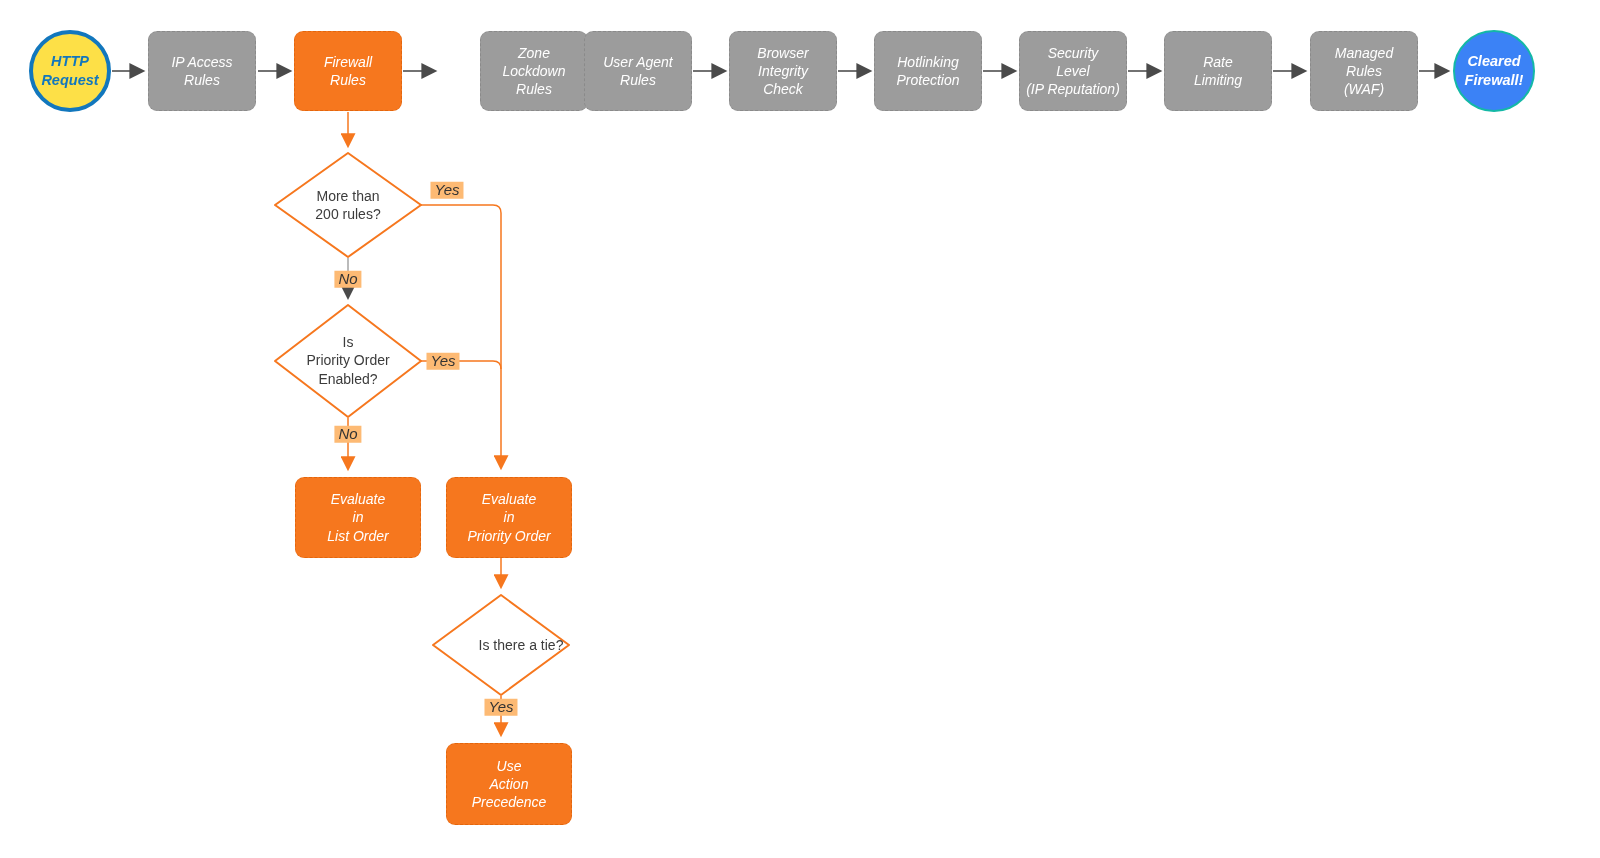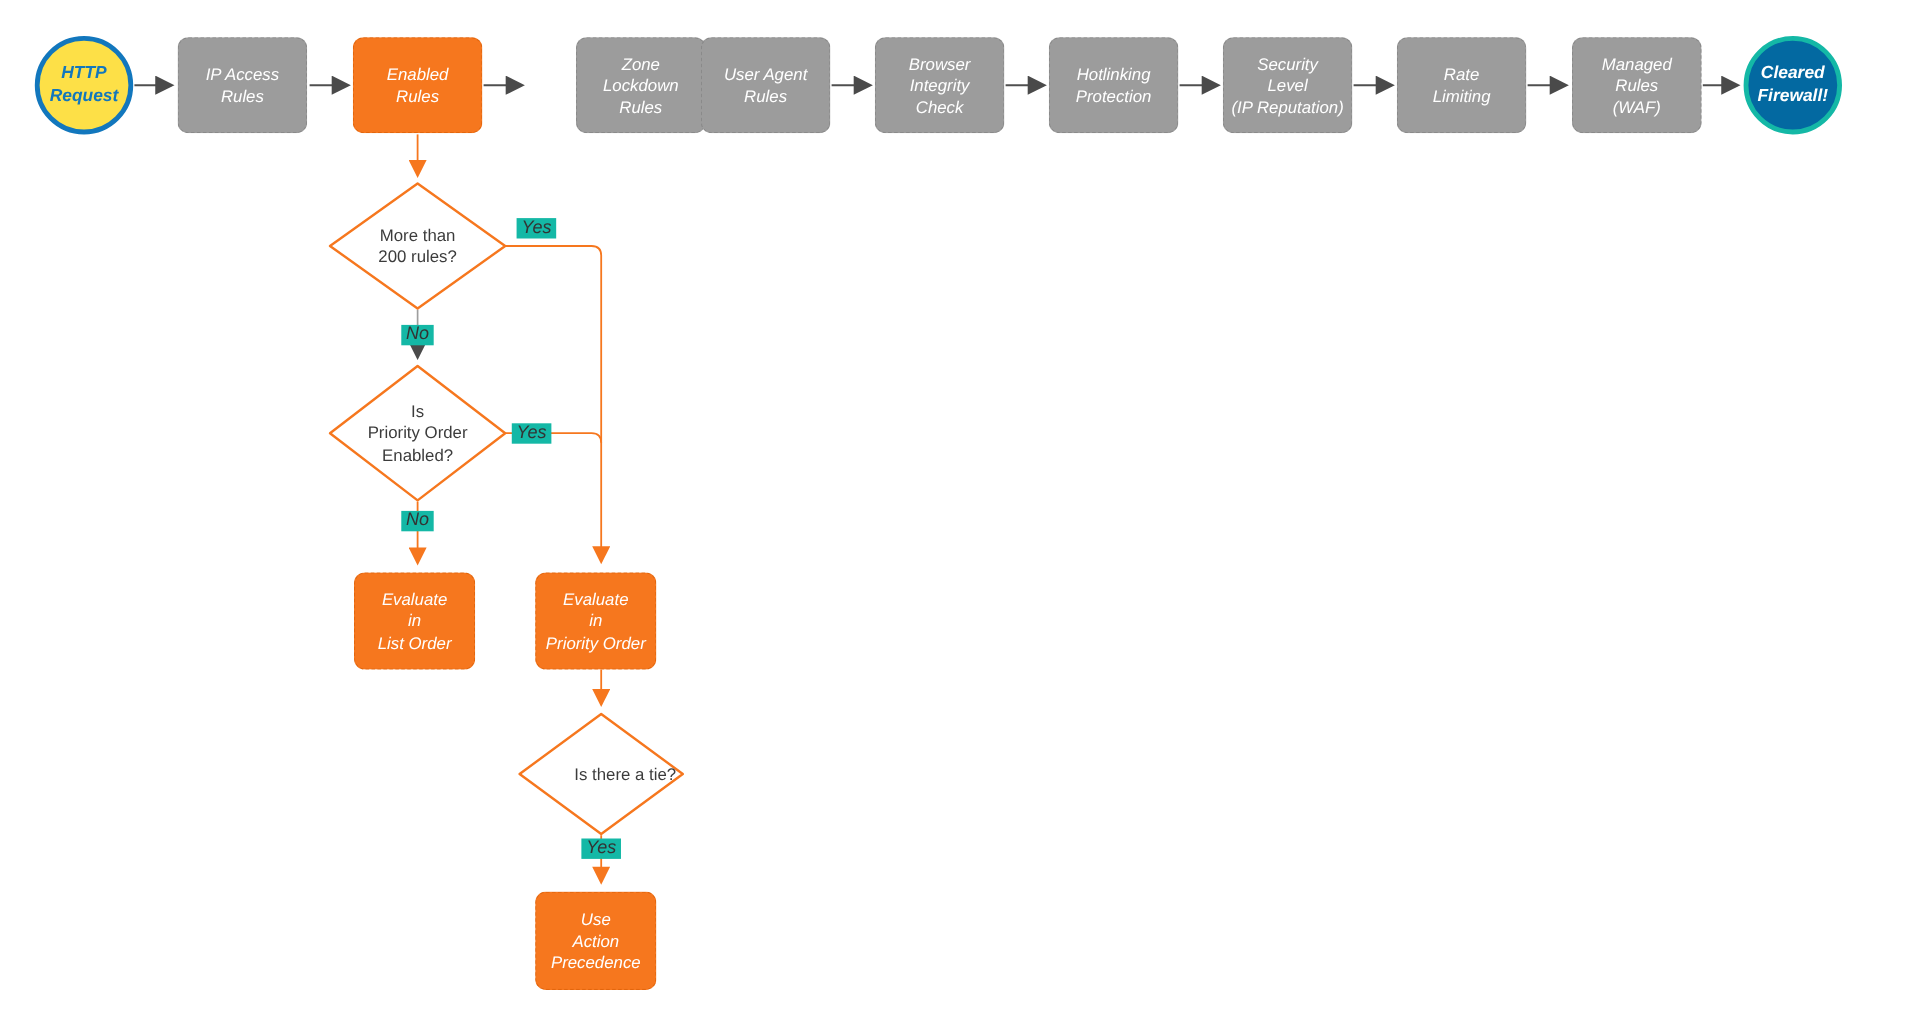--- a/index.html
+++ b/index.html
@@ -9,31 +9,31 @@
 
   .node{position:absolute;display:flex;align-items:center;justify-content:center;
         text-align:center;box-sizing:border-box;white-space:pre-line;line-height:1.3;}
 
   .stage{width:108px;height:80px;border-radius:9px;font-size:14px;font-style:italic;color:#ffffff;}
   .stage.gray{background:#9c9c9c;border:1px dashed #8a8a8a;}
   .stage.orange{background:#f6771e;border:1px dashed #e2660e;}
 
   .circle{width:82px;height:82px;border-radius:50%;font-size:14.5px;font-weight:bold;font-style:italic;}
   .circle.start{background:#fde047;border:4px solid #1277bd;color:#1277bd;}
-  .circle.end{background:#0369a1;color:#ffffff;border:4px solid #14b8a6;}
+  .circle.end{background:#3b82f6;color:#ffffff;border:2px solid #14b8a6;}
 
-  .process{width:101px;height:81px;border-radius:9px;background:#f6771e;border:1px dashed #e2660e;
+  .process{width:126px;height:81px;border-radius:9px;background:#f6771e;border:1px dashed #e2660e;
            font-size:14px;font-style:italic;color:#ffffff;}
   .process.tall{height:82px;}
 
   .diamond-text{position:absolute;transform:translate(-50%,-50%);font-size:14px;color:#3c3c3c;
                 text-align:center;white-space:pre-line;line-height:1.32;}
 
   .edge-label{position:absolute;transform:translate(-50%,-50%);font-size:15px;font-style:italic;
-              color:#333333;background:#14b8a6;padding:0 4px;line-height:1.1;}
+              color:#333333;background:#fdba74;padding:0 4px;line-height:1.1;}
 </style>
 </head>
 <body>
 
 <div id="canvas">
 
   <svg id="edges" width="1600" height="858" viewBox="0 0 1600 858" xmlns="http://www.w3.org/2000/svg">
     <defs>
       <marker id="arrow-dark" viewBox="0 0 10 10" refX="8.5" refY="5" markerWidth="11" markerHeight="10" orient="auto">
         <path d="M0,0 L10,5 L0,10 z" fill="#4a4a4a"></path>
@@ -67,21 +67,21 @@
     <polygon points="501,595 569,645 501,695 433,645" fill="#ffffff" stroke="#f6771e" stroke-width="2" stroke-linejoin="round"></polygon>
   </svg>
 
   <div class="node circle start" style="left:29px;top:30px;">HTTP
 Request</div>
   <div class="node circle end" style="left:1453px;top:30px;">Cleared
 Firewall!</div>
 
   <div class="node stage gray" style="left:148px;top:31px;">IP Access
 Rules</div>
-  <div class="node stage orange" style="left:294px;top:31px;">Enabled
+  <div class="node stage orange" style="left:294px;top:31px;">Firewall
 Rules</div>
   <div class="node stage gray" style="left:439px;top:31px;margin-left:41px;">Zone
 Lockdown
 Rules</div>
   <div class="node stage gray" style="left:584px;top:31px;">User Agent
 Rules</div>
   <div class="node stage gray" style="left:729px;top:31px;">Browser
 Integrity
 Check</div>
   <div class="node stage gray" style="left:874px;top:31px;">Hotlinking

